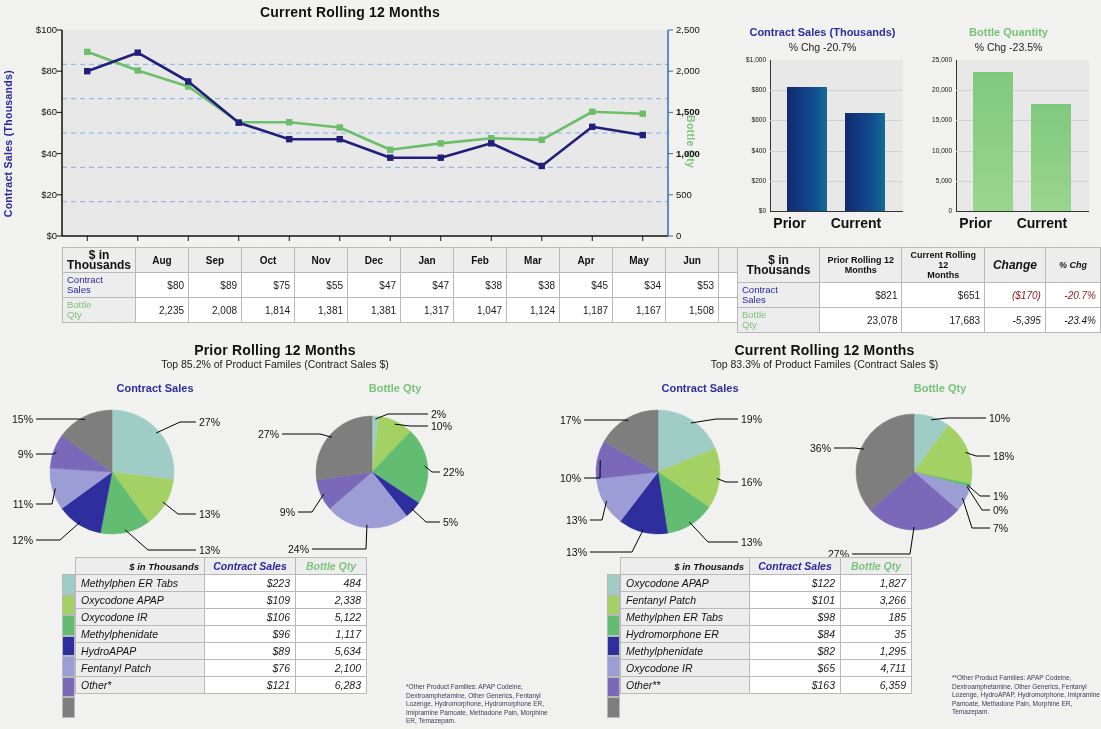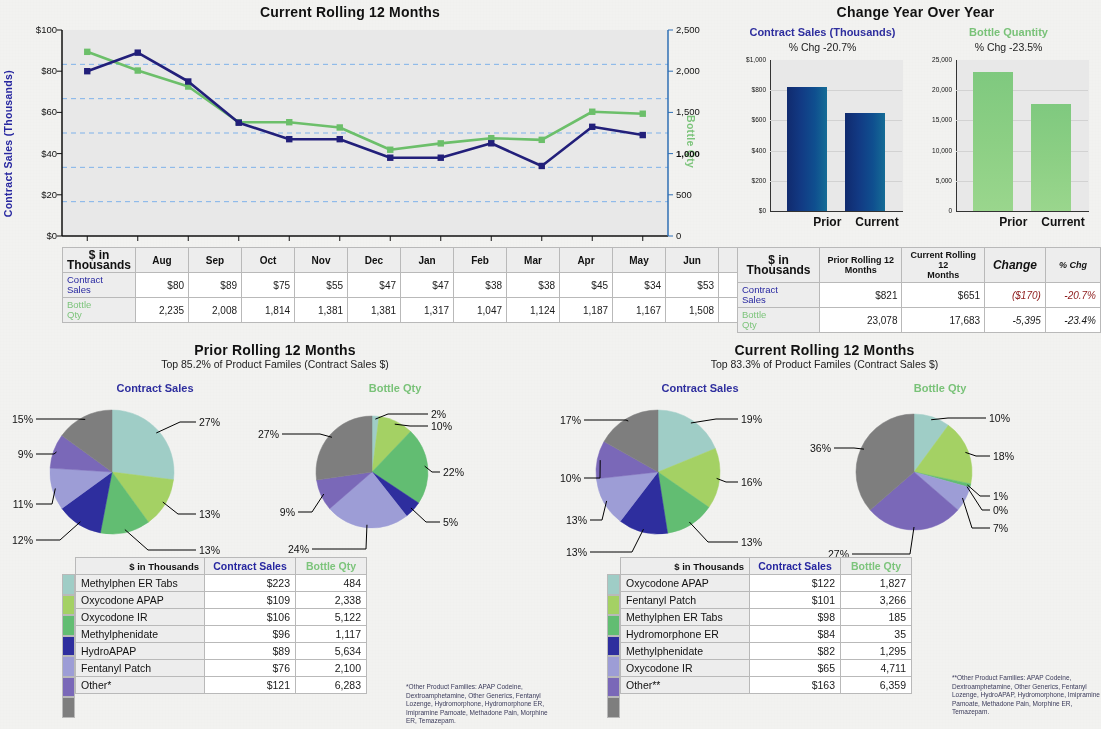--- a/index.html
+++ b/index.html
@@ -63,29 +63,29 @@
     font-size:12px;line-height:10px;
   }
 
   
   #yoyPanel{left:730px;top:0;width:371px;height:245px;}
   .barchart{position:relative;}
   .bar-plot{position:absolute;background:#e8e8e8;border-left:1px solid #333;border-bottom:1px solid #333;}
   .bar{position:absolute;bottom:0;}
   .bar-blue{background:linear-gradient(90deg,#102a6e 0%,#123a84 35%,#0f4f8f 70%,#156c96 100%);}
   .bar-green{background:linear-gradient(180deg,#7fc97f 0%,#8ccf84 50%,#9ad68d 100%);}
-  .bar-lbl{position:absolute;font-size:12px;font-weight:bold;text-align:right;color:#111;}
+  .bar-lbl{position:absolute;font-size:14px;font-weight:bold;text-align:left;color:#111;}
   .bar-tick{position:absolute;font-size:6.5px;color:#111;text-align:right;}
   .bar-grid{position:absolute;height:1px;background:#d2d2d2;}
 
   
   .pie-wrap{position:absolute;}
 
   
-  table.prod{border-collapse:collapse;font-size:10.5px;background:#fdba74;}
+  table.prod{border-collapse:collapse;font-size:10.5px;background:#fdba74;font-style:italic;}
   table.prod td,table.prod th{border:1px solid #b9b9b9;padding:2px 5px;}
   table.prod th{background:#ededed;font-weight:bold;text-align:center;}
   table.prod th.ts{text-align:right;font-size:9.5px;color:#111;}
   table.prod th.cs{color:#2727a0;}
   table.prod th.bq{color:#7cc47b;}
   table.prod td.name{background:#ededed;color:#111;white-space:nowrap;}
   table.prod td.v{text-align:right;background:#fff;}
   .swatch{position:absolute;width:13px;height:20.5px;}
 
   .foot{
@@ -108,21 +108,21 @@
       <div class="ytick" style="left: 12px; width: 45px; top: 24px;">$100</div>
       <div class="ytick" style="left: 12px; width: 45px; top: 65.2px;">$80</div>
       <div class="ytick" style="left: 12px; width: 45px; top: 106.4px;">$60</div>
       <div class="ytick" style="left: 12px; width: 45px; top: 147.6px;">$40</div>
       <div class="ytick" style="left: 12px; width: 45px; top: 188.8px;">$20</div>
       <div class="ytick" style="left: 12px; width: 45px; top: 230px;">$0</div>
     </div>
   <div id="lineTicksR">
       <div class="ytick-r" style="left: 676px; width: 45px; top: 24px;">2,500</div>
       <div class="ytick-r" style="left: 676px; width: 45px; top: 65.2px;">2,000</div>
-      <div class="ytick-r" style="left: 676px; width: 45px; top: 106.4px;">1,500</div>
+      <div class="ytick-r" style="left: 676px; width: 45px; top: 106.4px; font-weight: bold;">1,500</div>
       <div class="ytick-r" style="left: 676px; width: 45px; top: 147.6px; font-weight: bold;">1,000</div>
       <div class="ytick-r" style="left: 676px; width: 45px; top: 188.8px;">500</div>
       <div class="ytick-r" style="left: 676px; width: 45px; top: 230px;">0</div>
     </div>
   <svg id="lineSvg" width="700" height="245" style="position:absolute;left:0;top:0;">
       <rect x="62" y="30" width="606" height="206" fill="#e8e8e8"></rect>
       <line x1="62" y1="64.33333333333334" x2="668" y2="64.33333333333334" stroke="#7fb2ea" stroke-width="1" stroke-dasharray="5,4"></line>
       <line x1="62" y1="98.66666666666667" x2="668" y2="98.66666666666667" stroke="#7fb2ea" stroke-width="1" stroke-dasharray="5,4"></line>
       <line x1="62" y1="133" x2="668" y2="133" stroke="#7fb2ea" stroke-width="1" stroke-dasharray="5,4"></line>
       <line x1="62" y1="167.33333333333334" x2="668" y2="167.33333333333334" stroke="#7fb2ea" stroke-width="1" stroke-dasharray="5,4"></line>
@@ -229,21 +229,20 @@
           <td class="num">1,187</td>
           <td class="num">1,167</td>
           <td class="num">1,508</td>
           <td class="num">1,484</td>
         </tr>
       </tbody>
     </table>
 </div>
 
 <div class="panel" id="yoyPanel">
-  <div class="big-title" style="position:absolute;left:0;top:4px;width:371px;">Change Year Over Year</div>
 
   <div class="pie-head c-sales" style="position:absolute;left:0;top:26px;width:185px;">Contract Sales (Thousands)</div>
   <div class="sub-title" style="position:absolute;left:0;top:41px;width:185px;">% Chg -20.7%</div>
 
   <div class="pie-head c-bottle" style="position:absolute;left:186px;top:26px;width:185px;">Bottle Quantity</div>
   <div class="sub-title" style="position:absolute;left:186px;top:41px;width:185px;">% Chg -23.5%</div>
 
   <div id="salesBars" class="barchart" style="position: absolute; left: 0px; top: 56px; width: 175px; height: 175px;">
       <div class="bar-plot" style="left: 40px; top: 4px; width: 132px; height: 151px;"></div>
       <div class="bar-grid" style="left: 40px; width: 132px; top: 34.2px;"></div>

